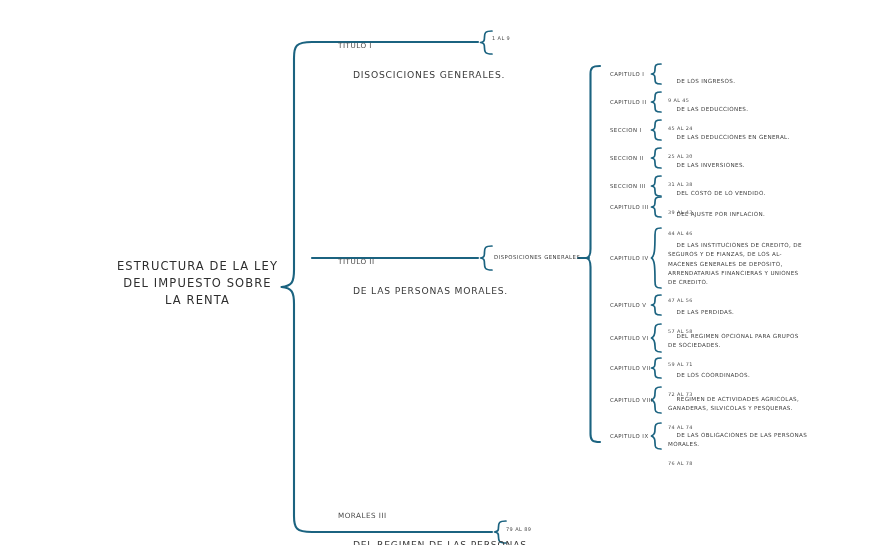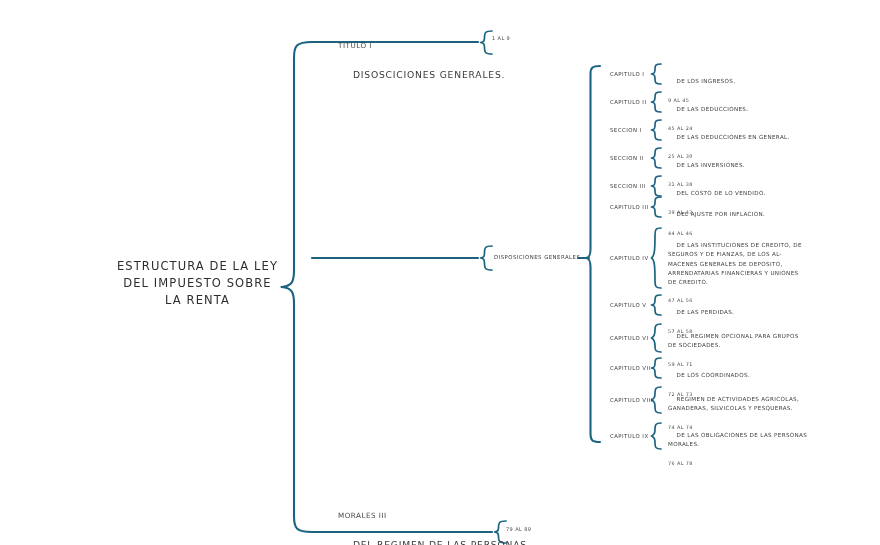--- a/index.html
+++ b/index.html
@@ -172,20 +172,24 @@
   <div class="txt" id="root-node">ESTRUCTURA DE LA LEY
 DEL IMPUESTO SOBRE
 LA RENTA</div>
 
   <div class="txt titulo" style="left:338px; top:10px;">
     <span class="kicker">TITULO I</span>
     <span>DISOSCICIONES GENERALES.</span>
   </div>
   <div class="txt mini" style="left:492px; top:35px;">1 AL 9</div>
 
+  <div class="txt titulo" style="left:338px; top:226px;">
+    <span class="kicker">TITULO II</span>
+    <span>DE LAS PERSONAS MORALES.</span>
+  </div>
   <div class="txt disp-gen" style="left:494px; top:254px;">DISPOSICIONES GENERALES</div>
 
   <div class="txt titulo" style="left:338px; top:480px;">
     <span class="kicker">MORALES III</span>
     <span>DEL REGIMEN DE LAS PERSONAS
 MORALES CON FINES NO
 LUCRATIVOS</span>
   </div>
   <div class="txt mini" style="left:506px; top:526px;">79 AL 89</div>
 

